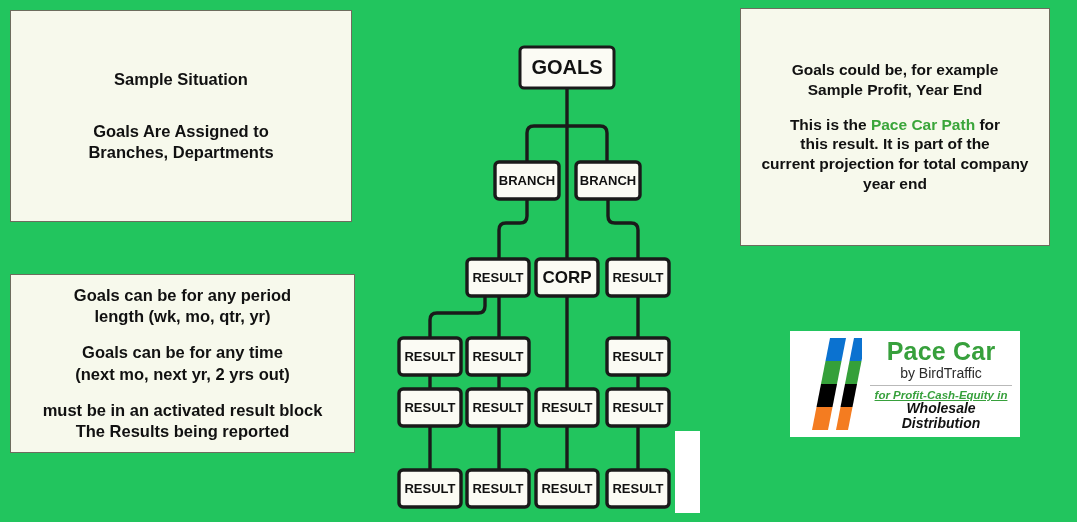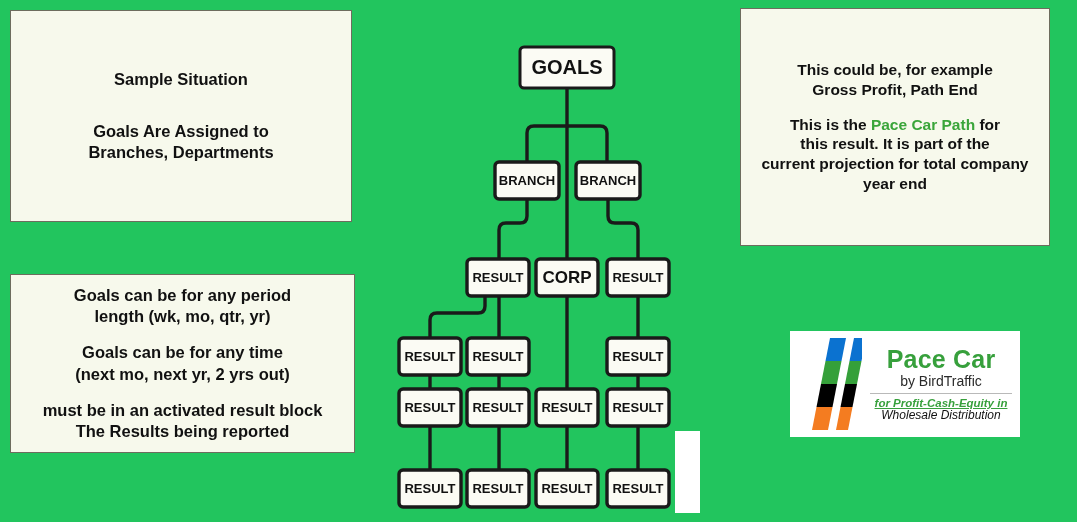--- a/index.html
+++ b/index.html
@@ -107,23 +107,23 @@
   }
   .logo-tag1 {
     color: #37a03c;
     font-size: 11.5px;
     font-style: italic;
     font-weight: bold;
     text-decoration: underline;
   }
   .logo-tag2 {
     color: #111111;
-    font-size: 12px;
+    font-size: 14px;
     font-style: italic;
-    font-weight: normal;
+    font-weight: bold;
   }
 
   
   #diagram {
     position: absolute;
     left: 380px;
     top: 16px;
     width: 340px;
     height: 522px;
   }
@@ -169,22 +169,22 @@
     <div class="line">length (wk, mo, qtr, yr)</div>
     <div class="gap"></div>
     <div class="line">Goals can be for any time</div>
     <div class="line">(next mo, next yr, 2 yrs out)</div>
     <div class="gap"></div>
     <div class="line">must be in an activated result block</div>
     <div class="line">The Results being reported</div>
   </div>
 
   <div class="panel" id="panel-top-right">
-    <div class="line">This could be, for example</div>
-    <div class="line">Gross Profit, Path End</div>
+    <div class="line">Goals could be, for example</div>
+    <div class="line">Sample Profit, Year End</div>
     <div class="gap"></div>
     <div class="line"><span>This is the </span><span class="accent">Pace Car Path</span><span> for</span></div>
     <div class="line">this result. It is part of the</div>
     <div class="line">current projection for total company</div>
     <div class="line">year end</div>
   </div>
 
   <div id="logo">
     <div id="logo-mark">
       <svg width="66" height="92" viewBox="0 0 66 92">

